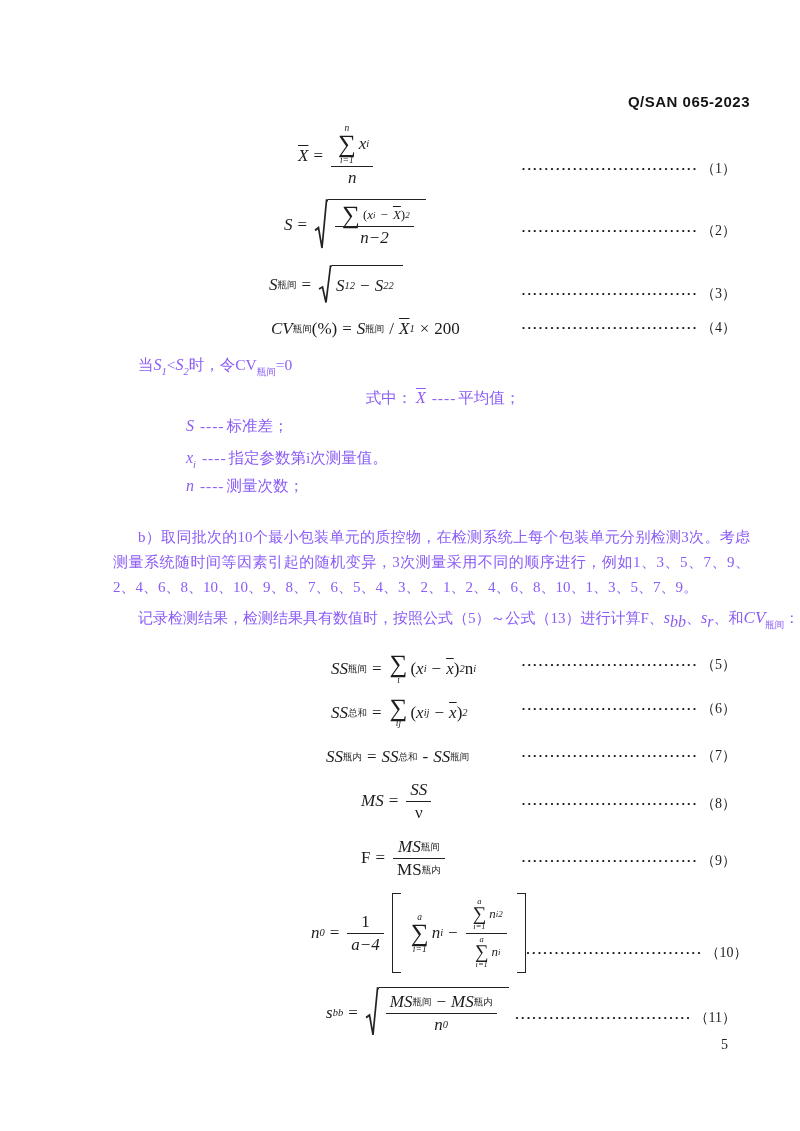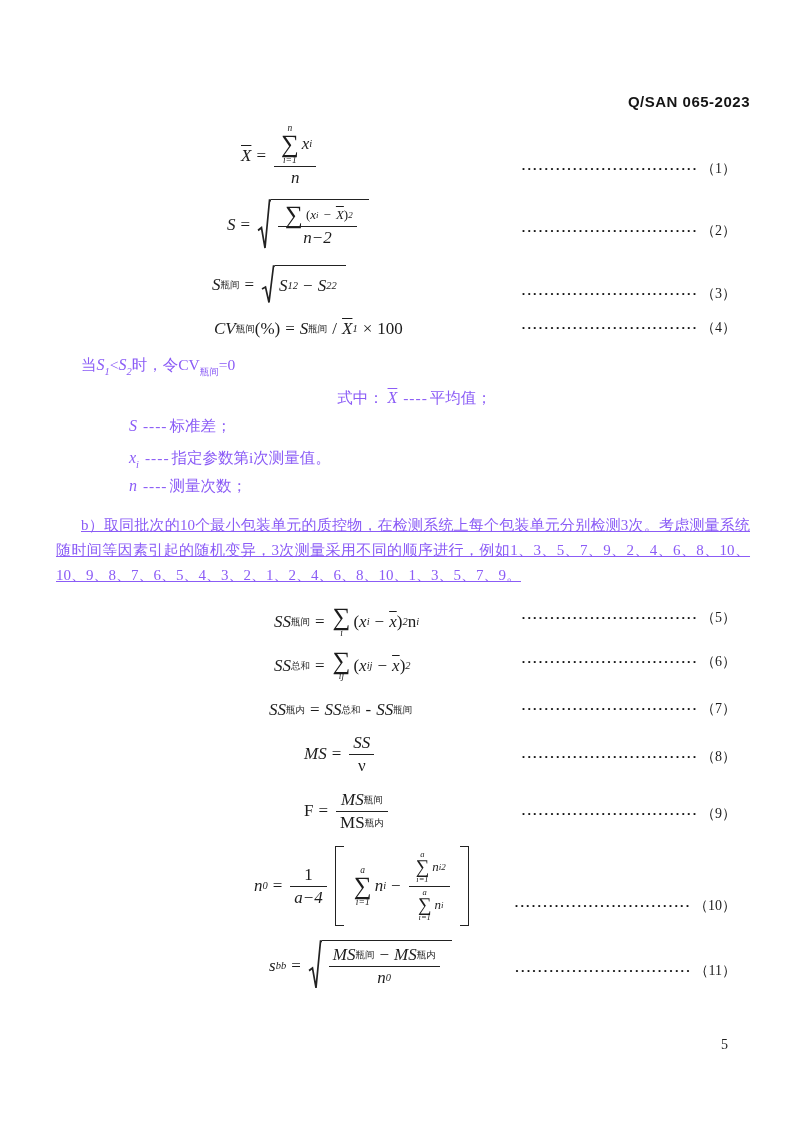--- a/index.html
+++ b/index.html
@@ -1,20 +1,20 @@
 <!DOCTYPE html>
 <html><head>
 <meta charset="utf-8">
 <style>
   html,body{margin:0;padding:0;}
   body{
     width:800px;height:1131px;overflow:hidden;background:#ffffff;color:#1c1c1c;
     font-family:"Liberation Serif","DejaVu Serif",serif;position:relative;
   }
-  .page{box-sizing:border-box;width:800px;height:1069px;padding:93px 50px 0 56px;position:relative;}
+  .page{box-sizing:border-box;width:800px;height:1069px;padding:93px 50px 0 113px;position:relative;}
   .doc-header{text-align:right;font-family:"Liberation Sans","DejaVu Sans",sans-serif;
     font-size:15px;font-weight:600;letter-spacing:.5px;color:#151515;}
   
   .eqrow{display:flex;justify-content:space-between;align-items:flex-end;}
   .eq{font-size:17px;font-style:italic;display:flex;align-items:center;white-space:nowrap;}
   .tail{display:flex;align-items:baseline;font-style:normal;margin-bottom:11px;padding-right:14px;}
   .short .tail{margin-bottom:2px;}
   .leader{font-size:13.5px;font-weight:700;letter-spacing:1.2px;color:#111;}
   .eqnum{font-size:14px;margin-left:3px;white-space:nowrap;}
   .op{font-style:normal;margin:0 5px;}
@@ -56,21 +56,21 @@
   .r5{margin-top:18px;} .r6{margin-top:12px;} .r7{margin-top:18px;} .r8{margin-top:12px;}
   .r9{margin-top:12px;} .r10{margin-top:12px;} .r11{margin-top:14px;}
   
   .bodytext{font-size:15px;color:#8b5cf6;}
   .cond{margin-top:16px;padding-left:25px;font-size:15.5px;}
   .where{margin-top:12px;padding-left:23px;font-size:15.5px;text-align:center;}
   .defline{margin-top:7px;padding-left:73px;font-size:15.5px;}
   .defline.gap{margin-top:11px;}
   .tv{font-style:italic;font-size:16px;}
   .dash{letter-spacing:1px;margin:0 2px;}
-  .para{margin-top:16px;font-size:15px;line-height:25px;text-align:justify;text-indent:25px;text-decoration:underline;}
+  .para{margin-top:28px;font-size:15px;line-height:25px;text-align:justify;text-indent:25px;}
   .record{margin-top:5px;font-size:15px;line-height:26px;text-indent:25px;white-space:nowrap;}
   .record .cvbig{font-style:italic;font-size:17px;}
   .page-num{position:absolute;bottom:16px;right:72px;font-size:14px;color:#222;}
 </style>
 </head>
 <body>
 
 <div class="page">
 
   <div class="doc-header">Q/SAN 065-2023</div>
@@ -172,21 +172,21 @@
       <span>CV</span>
         <sub class="cjk">瓶间</sub>
         <span class="up">(%)</span>
       <span class="op">=</span>
       <span>S</span>
         <sub class="cjk">瓶间</sub>
       <span class="op">/</span>
       <span class="ov">X</span>
         <sub class="m up">1</sub>
       <span class="op">×</span>
-      <span class="up">100</span>
+      <span class="up">200</span>
     </div>
     <div class="tail">
       <span class="leader">·······························</span>
       <span class="eqnum">（4）</span>
     </div>
   </div>
 
   <div class="cond bodytext">
     <span>当</span><span class="tv">S</span><sub class="m">1</sub><span>&lt;</span><span class="tv">S</span><sub class="m">2</sub><span>时，令</span><span>CV</span><sub class="cjk">瓶间</sub><span>=0</span>
   </div>
@@ -204,20 +204,23 @@
     <span class="tv">x</span><sub class="m tv">i</sub>
     <span class="dash">----</span><span>指定参数第i次测量值。</span>
   </div>
   <div class="defline bodytext">
     <span class="tv">n</span>
     <span class="dash">----</span><span>测量次数；</span>
   </div>
 
   <div class="para bodytext">b）取同批次的10个最小包装单元的质控物，在检测系统上每个包装单元分别检测3次。考虑测量系统随时间等因素引起的随机变异，3次测量采用不同的顺序进行，例如1、3、5、7、9、2、4、6、8、10、10、9、8、7、6、5、4、3、2、1、2、4、6、8、10、1、3、5、7、9。</div>
 
+  <div class="record bodytext">
+    <span>记录检测结果，检测结果具有数值时，按照公式（5）～公式（13）进行计算F、</span><span class="tv">s</span><sub class="tv">bb</sub><span>、</span><span class="tv">s</span><sub class="tv">r</sub><span>、和</span><span class="cvbig">CV</span><sub class="cjk">瓶间</sub><span>：</span>
+  </div>
 
   <div class="eqrow r5">
     <div class="eq i5">
       <span>SS</span>
         <sub class="cjk">瓶间</sub>
       <span class="op">=</span>
       <span class="sum">
         <span class="sg">∑</span>
         <span class="slim">i</span>
       </span>

